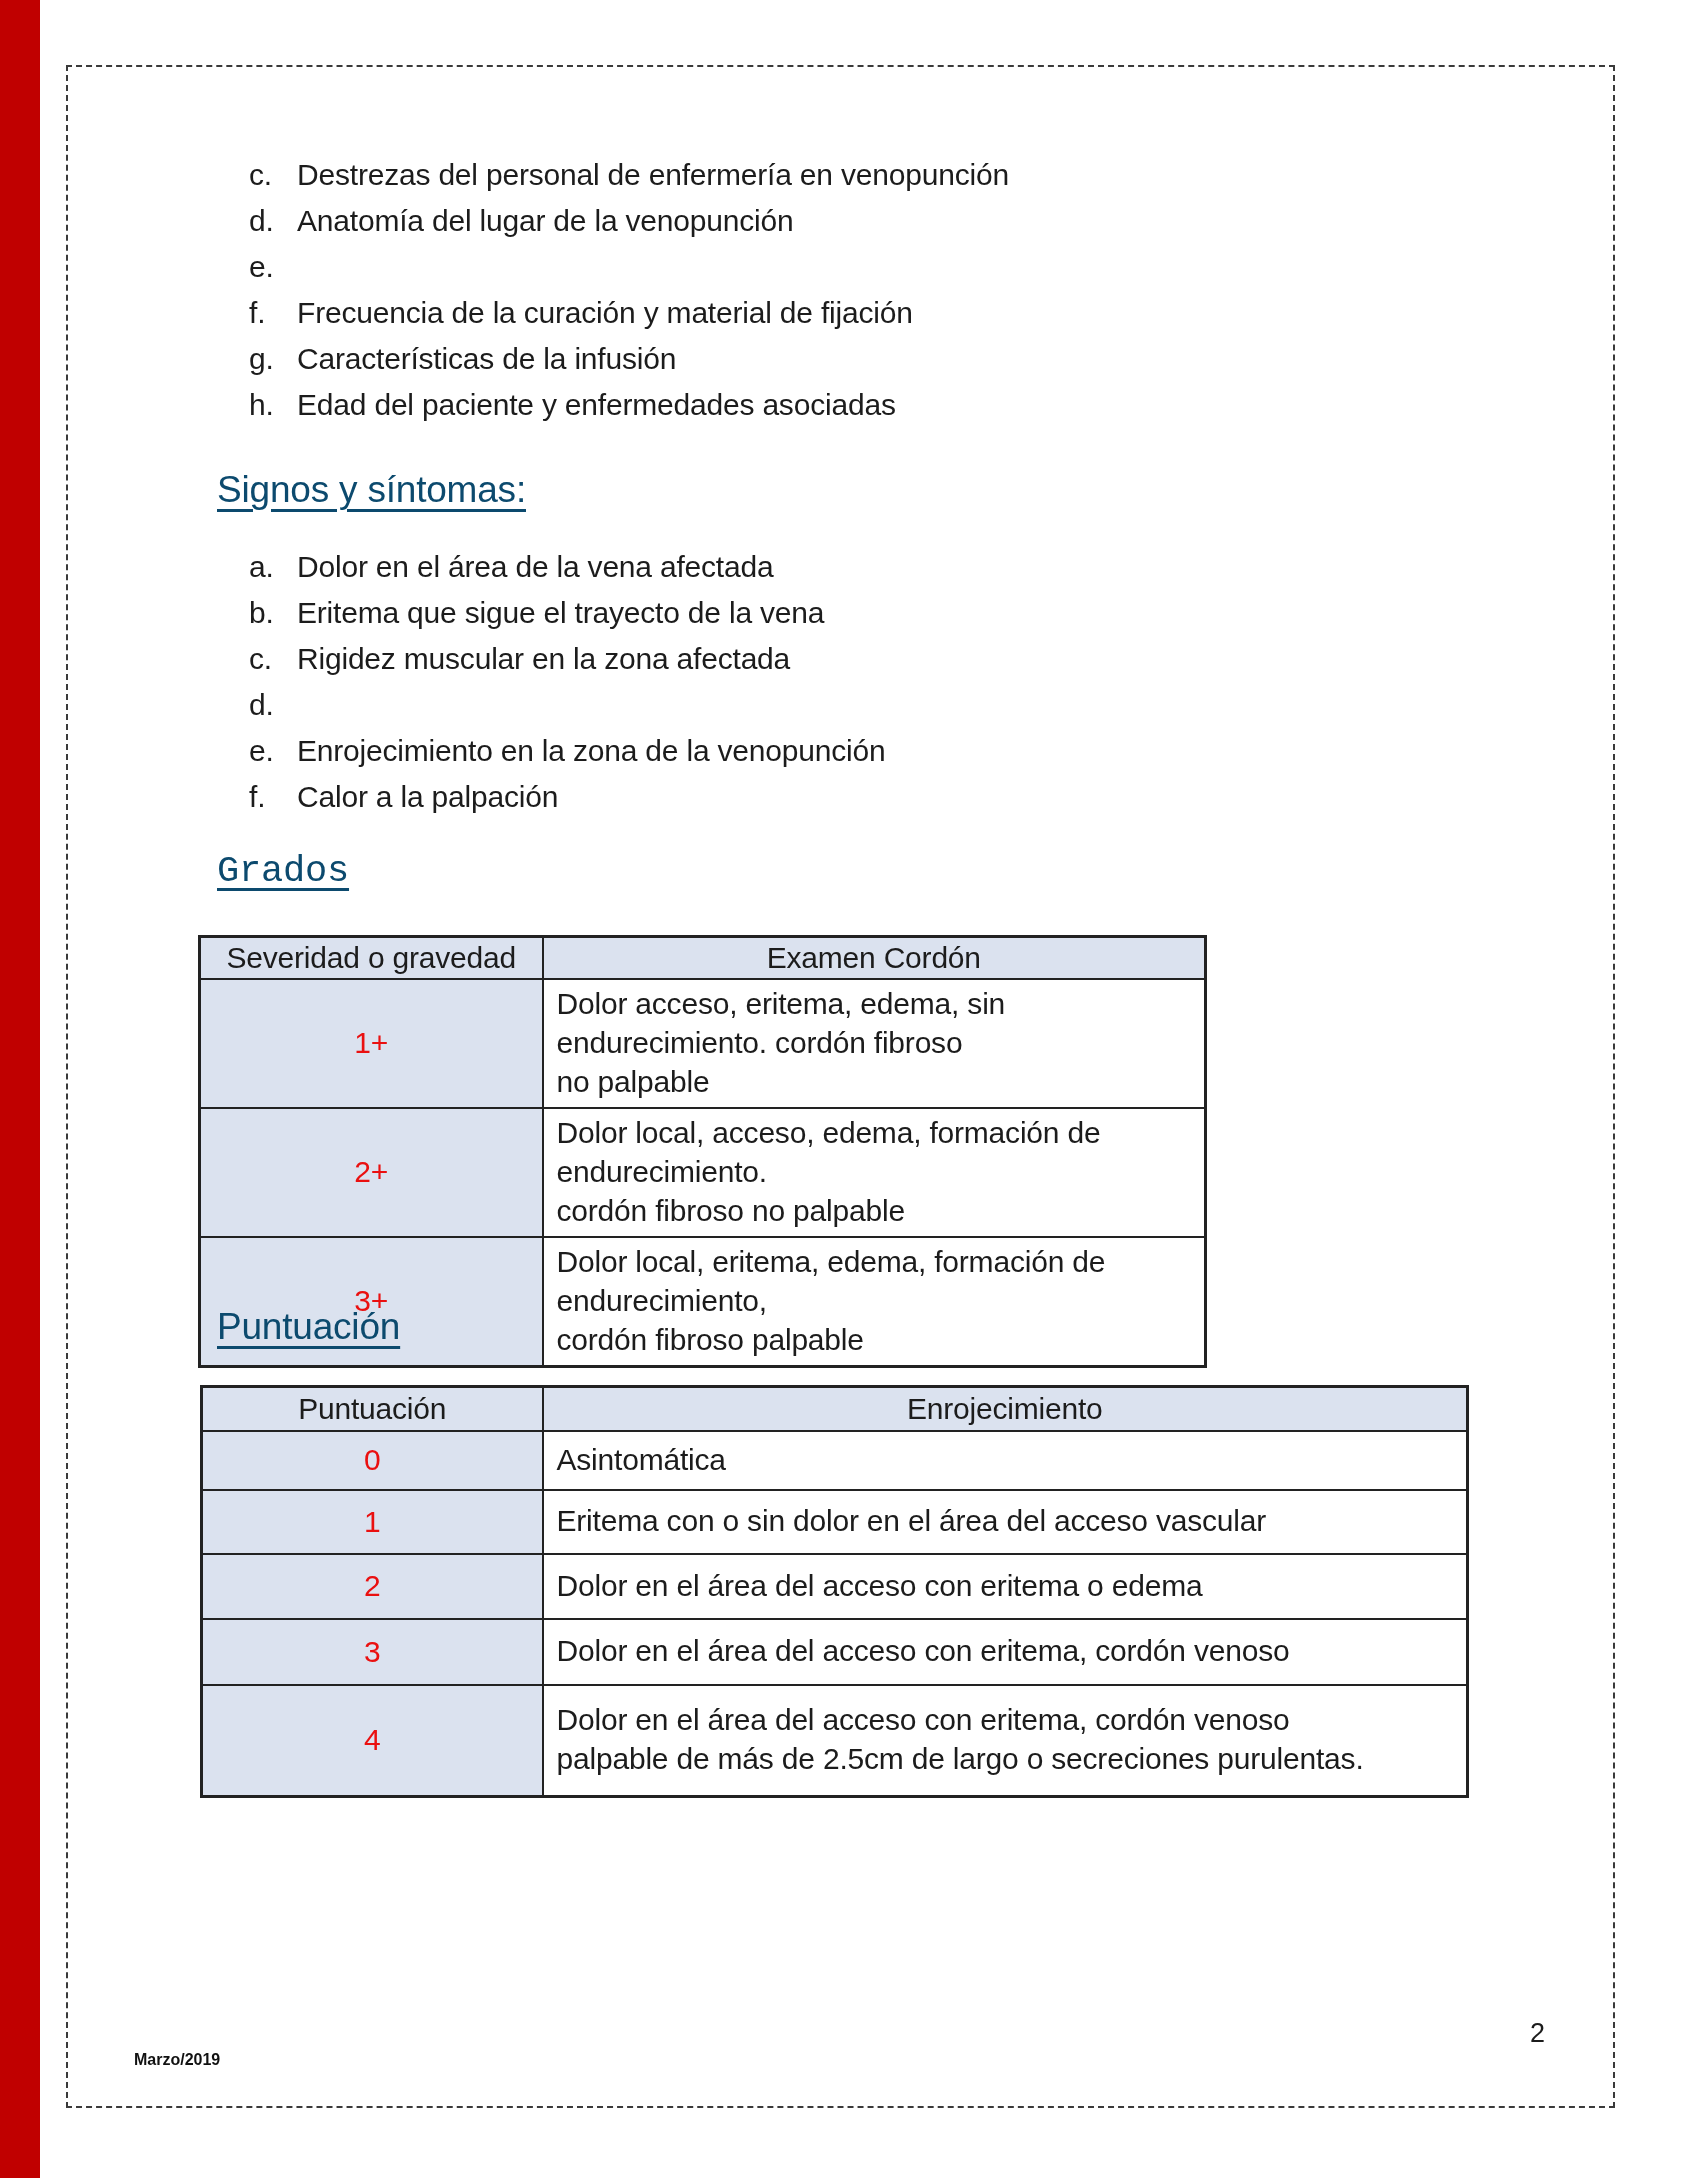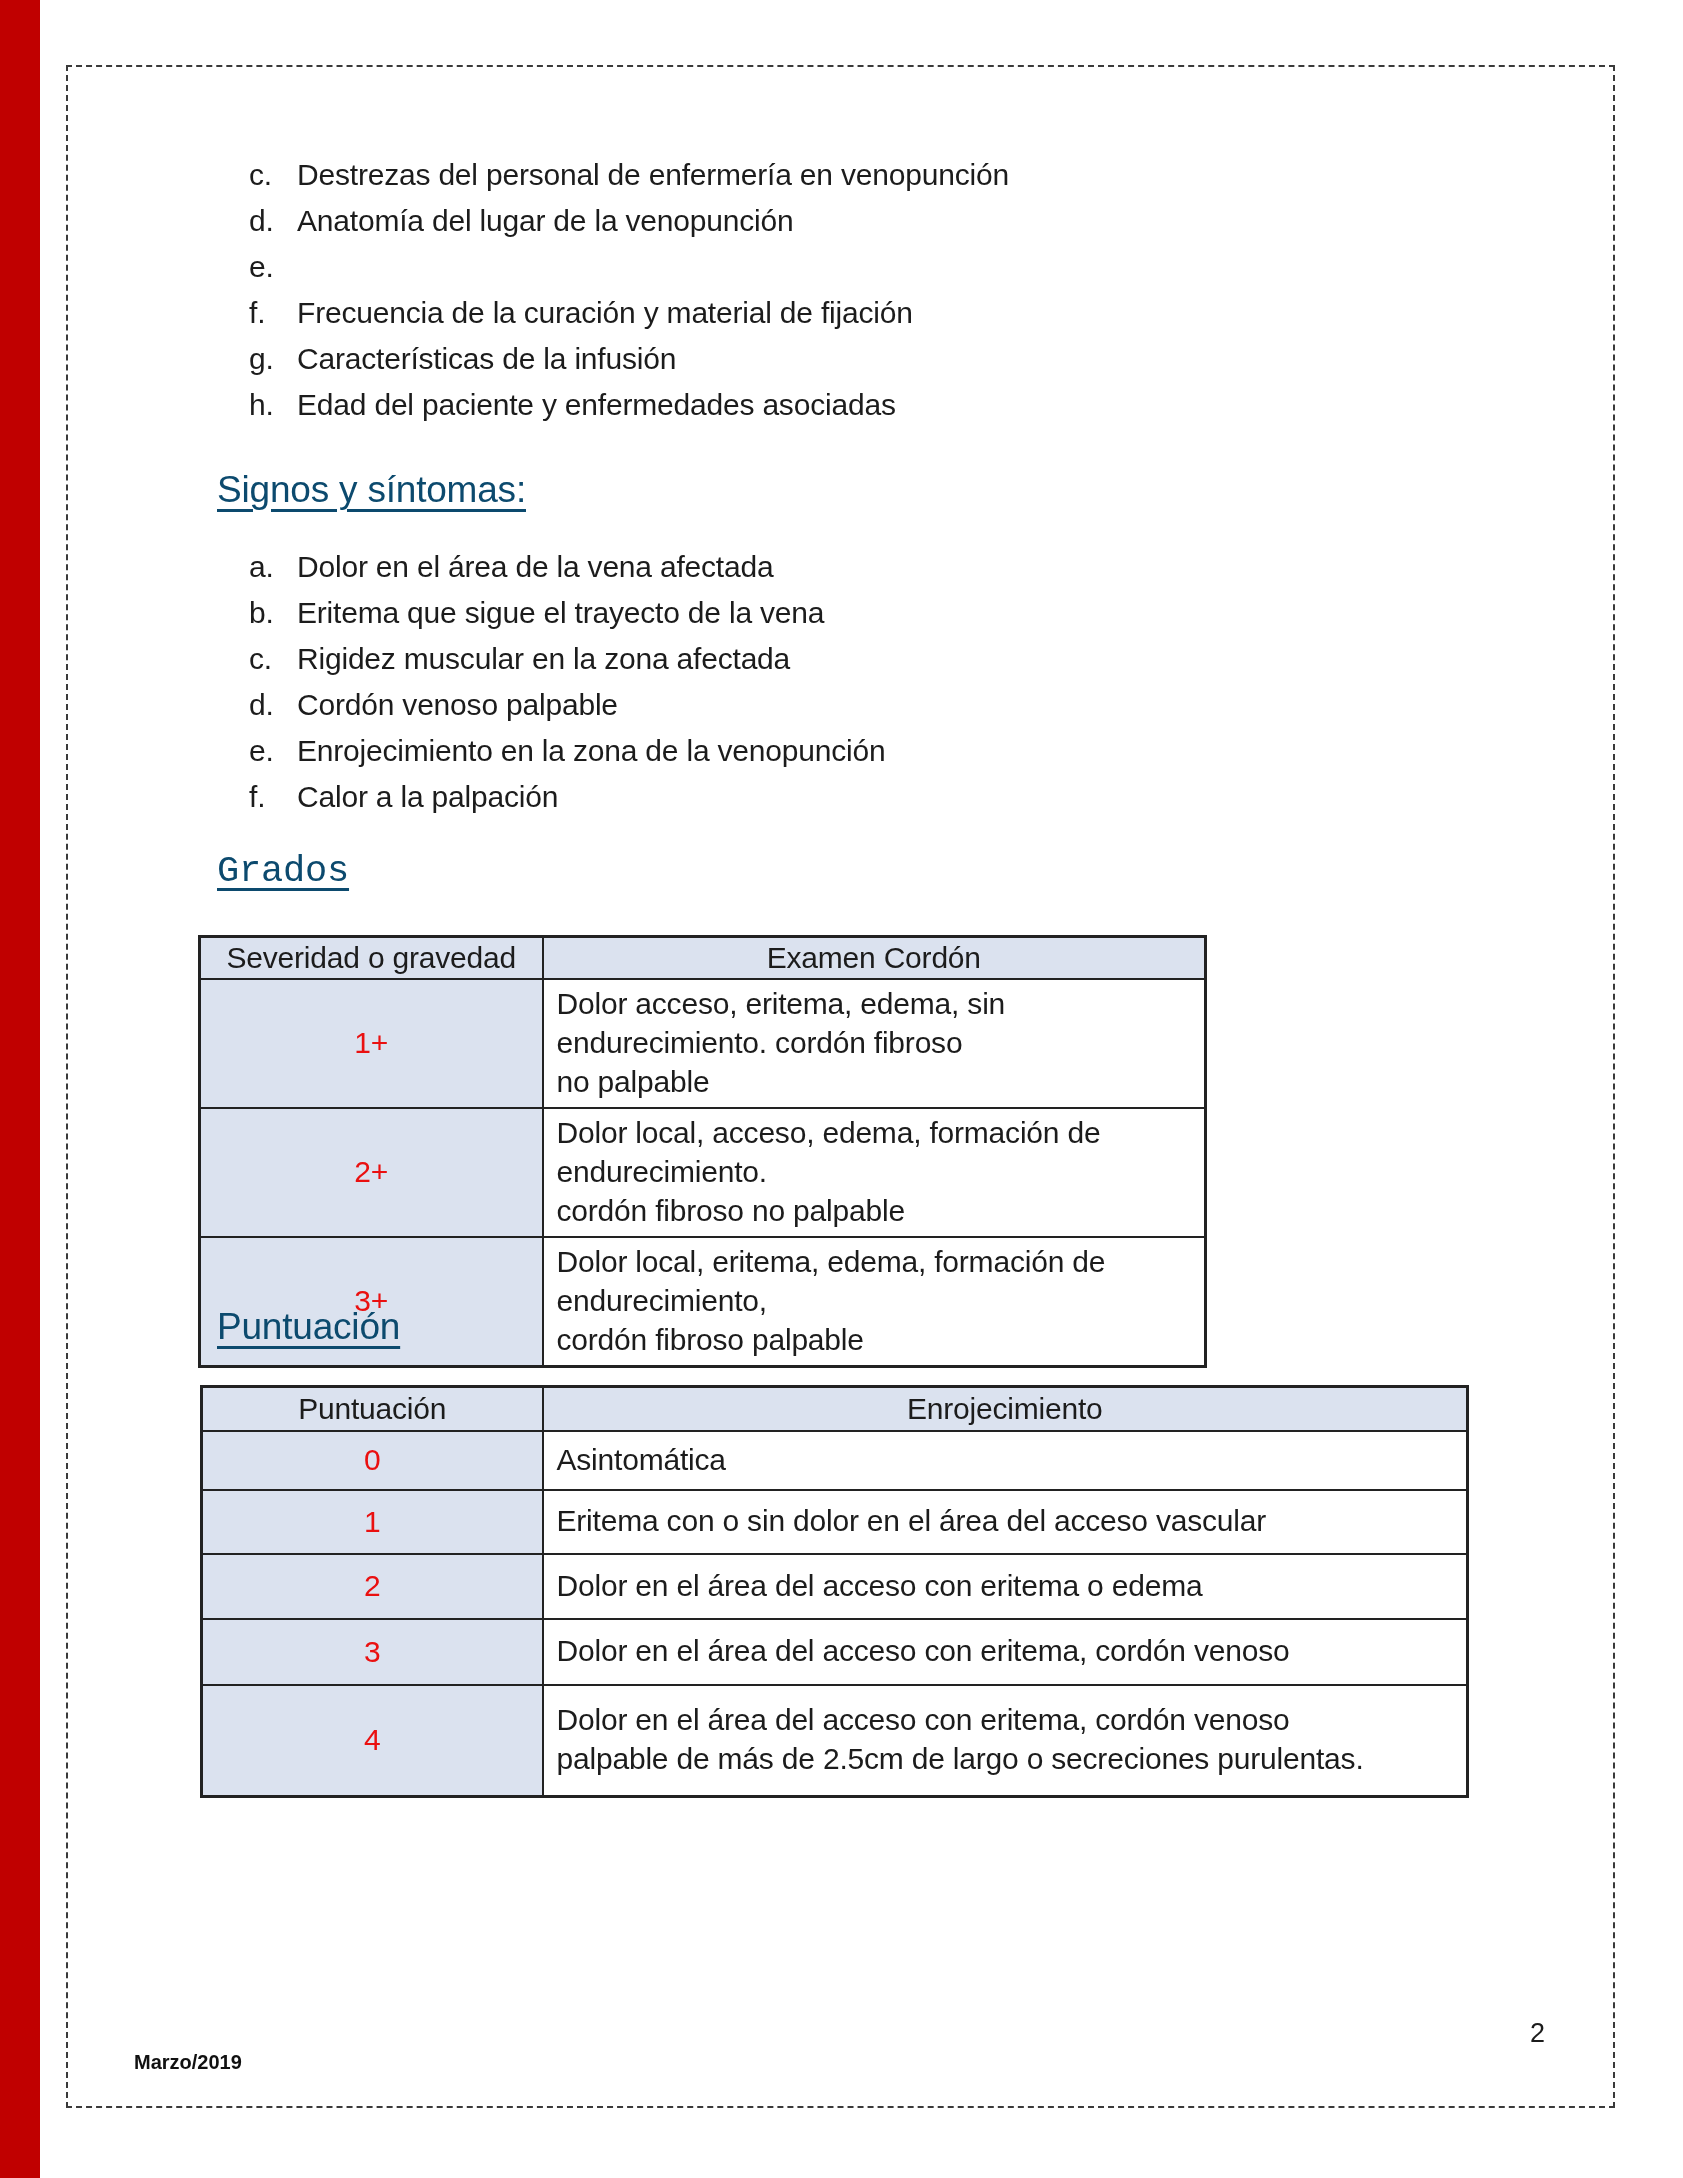--- a/index.html
+++ b/index.html
@@ -34,21 +34,21 @@
   .shaded { background: #dbe2ef; }
   th.col-head { text-align: center; vertical-align: middle; color: #1c1c1c; }
   td.grade-cell { text-align: center; vertical-align: middle; color: #ea1010; }
   td.desc-cell { text-align: left; vertical-align: middle; padding: 4px 14px 6px 13px; line-height: 39px; white-space: pre-line; }
 
   #grados-table { left: 198px; top: 935px; width: 1009px; }
   #grados-table col.c1 { width: 343px; }
   #puntuacion-table { left: 200px; top: 1385px; width: 1269px; }
   #puntuacion-table col.c1 { width: 341px; }
 
-  .footer-date { position: absolute; left: 134px; top: 2051px; font-size: 20px; font-weight: bold; color: #111; text-align: right; }
+  .footer-date { position: absolute; left: 134px; top: 2051px; font-size: 16px; font-weight: bold; color: #111; text-align: right; }
   .page-number { position: absolute; left: 1530px; top: 2018px; font-size: 27px; color: #1c1c1c; }
 </style>
 </head>
 <body>
 
 <div class="edge-stripe"></div>
 <div class="page-border"></div>
 
 <div class="letter-list" style="top:152px;">
   <div class="li">
@@ -86,21 +86,20 @@
   <div class="li">
     <span class="marker">b.</span>
     <span>Eritema que sigue el trayecto de la vena</span>
   </div>
   <div class="li">
     <span class="marker">c.</span>
     <span>Rigidez muscular en la zona afectada</span>
   </div>
   <div class="li">
     <span class="marker">d.</span>
-    <span>Cordón venoso palpable</span>
   </div>
   <div class="li">
     <span class="marker">e.</span>
     <span>Enrojecimiento en la zona de la venopunción</span>
   </div>
   <div class="li">
     <span class="marker">f.</span>
     <span>Calor a la palpación</span>
   </div>
 </div>

